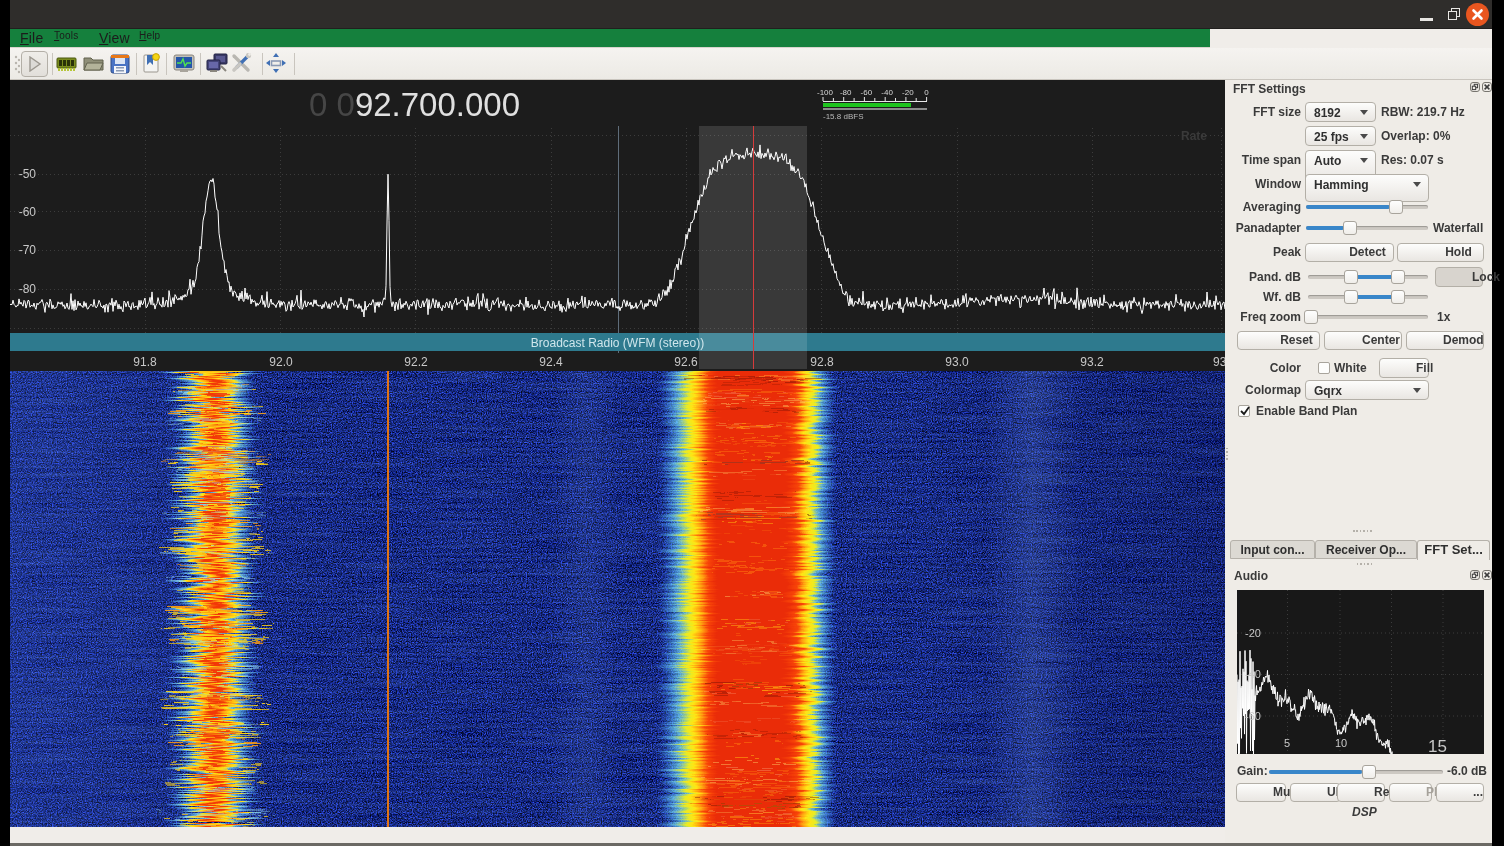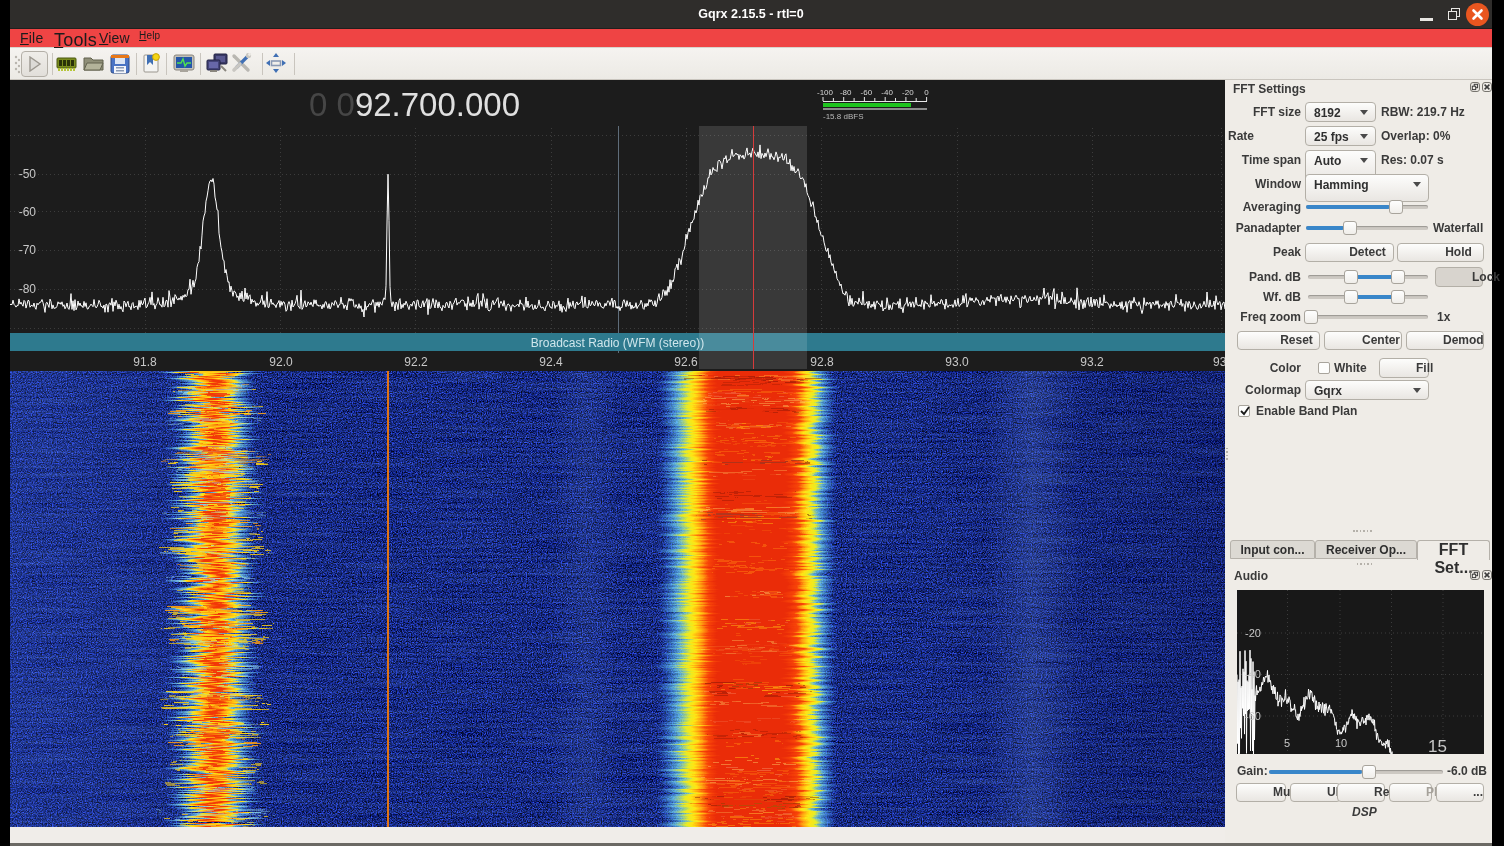--- a/index.html
+++ b/index.html
@@ -20,32 +20,31 @@
           box-shadow:inset 0 1px 1px rgba(0,0,0,0.25); }
 .gfill { position:absolute; height:4px; background:#3986c9; border-radius:2px; }
 .handle { position:absolute; width:14px; height:14px; top:-5px;
           background:linear-gradient(#fefefe,#f0eeea); border:1px solid #a8a49c; border-radius:3px; }
 </style></head>
 <body>
 
 <div class="abs" style="left:10px;top:0;width:1482px;height:843px;background:#f0ede9;"></div>
 <div class="abs" style="left:10px;top:843px;width:1482px;height:3px;background:#6b6964;"></div>
 <div class="abs" style="left:10px;top:0;width:1482px;height:29px;background:#2f2d2b;border-bottom:1px solid #211f1e;">
-<div style="position:absolute;left:0;right:0;top:7px;text-align:center;color:#fff;font-size:12.5px;font-weight:bold;">Gqrx 2.15.5 - rtl=0</div>
 <div style="position:absolute;left:1410px;top:18px;width:13px;height:2.5px;background:#e8e6e3;"></div>
 <div style="position:absolute;left:1441px;top:8px;width:9px;height:9px;border:1.5px solid #e8e6e3;background:#2f2d2b;"></div>
 <div style="position:absolute;left:1438px;top:11px;width:9px;height:9px;border:1.5px solid #e8e6e3;background:#2f2d2b;"></div>
 <div style="position:absolute;left:1456px;top:3px;width:23px;height:23px;border-radius:50%;background:#e9561f;"></div>
 <svg style="position:absolute;left:1456px;top:3px;" width="23" height="23">
       <path d="M7.5 7.5 L15.5 15.5 M15.5 7.5 L7.5 15.5" stroke="#fff" stroke-width="2.6" stroke-linecap="round"></path>
     </svg>
 </div>
-<div class="abs" style="left:10px;top:29px;width:1482px;height:19px;background:#ef4444;border-bottom:1px solid #d8d4cd;">
+<div class="abs" style="left:10px;top:29px;width:1200px;height:19px;background:#15803d;border-bottom:1px solid #d8d4cd;">
 <div style="position:absolute;left:10px;top:1px;color:#1c1c1c;font-size:14px;letter-spacing:0.2px;"><span style="text-decoration:underline">F</span>ile</div>
-<div style="position:absolute;left:44px;top:1px;color:#1c1c1c;font-size:18px;letter-spacing:0.2px;"><span style="text-decoration:underline">T</span>ools</div>
+<div style="position:absolute;left:44px;top:1px;color:#1c1c1c;font-size:10px;letter-spacing:0.2px;"><span style="text-decoration:underline">T</span>ools</div>
 <div style="position:absolute;left:89px;top:1px;color:#1c1c1c;font-size:14px;letter-spacing:0.2px;"><span style="text-decoration:underline">V</span>iew</div>
 <div style="position:absolute;left:129px;top:1px;color:#1c1c1c;font-size:10px;letter-spacing:0.2px;"><span style="text-decoration:underline">H</span>elp</div>
 </div>
 <div class="abs" style="left:10px;top:48px;width:1482px;height:32px;background:linear-gradient(#f5f3f0,#eceae5);border-bottom:1px solid #c9c5be;">
 <svg style="position:absolute;left:4px;top:6px;" width="6" height="20">
       <g fill="#b9b5ae">
         <circle cx="2" cy="3" r="1.2"></circle>
         <circle cx="5" cy="6" r="1.2"></circle>
         <circle cx="2" cy="9" r="1.2"></circle>
         <circle cx="5" cy="12" r="1.2"></circle>
@@ -530,21 +529,21 @@
       <rect x="2.3" y="4.2" width="3.4" height="3.4" fill="#efece7"></rect>
       <path d="M14.6 2.6 L19.4 7.4 M19.4 2.6 L14.6 7.4" stroke-width="1.5"></path>
     </g>
   </svg>
 <div class="plbl" style="left:1181px;top:105px;width:120px;text-align:right;">FFT size</div>
 <div class="combo" style="left:1305px;top:102px;width:71px;height:20px;">
     <span style="position:absolute;left:8px;top:3px;">8192</span>
     <span class="arr"></span>
   </div>
 <div class="plbl" style="left:1381px;top:105px;">RBW: 219.7 Hz</div>
-<div class="plbl" style="left:1181px;top:129px;width:120px;text-align:center;">Rate</div>
+<div class="plbl" style="left:1181px;top:129px;width:120px;text-align:left;">Rate</div>
 <div class="combo" style="left:1305px;top:126px;width:71px;height:20px;">
     <span style="position:absolute;left:8px;top:3px;">25 fps</span>
     <span class="arr"></span>
   </div>
 <div class="plbl" style="left:1381px;top:129px;">Overlap: 0%</div>
 <div class="plbl" style="left:1181px;top:153px;width:120px;text-align:right;">Time span</div>
 <div class="combo" style="left:1305px;top:150px;width:71px;height:32px;">
     <span style="position:absolute;left:8px;top:3px;">Auto</span>
     <span class="arr"></span>
   </div>
@@ -595,21 +594,21 @@
     <span class="arr"></span>
   </div>
 <div class="abs" style="left:1238px;top:405px;width:12px;height:12px;background:#fdfdfc;border:1px solid #a8a49c;border-radius:2px;"></div>
 <svg class="abs" style="left:1239px;top:405px;" width="12" height="12">
     <path d="M2 6 L5 9 L10 2" stroke="#1a1a1a" stroke-width="1.8" fill="none"></path>
   </svg>
 <div class="plbl" style="left:1256px;top:404px;">Enable Band Plan</div>
 <div class="abs" style="left:1353px;top:530px;width:20px;height:2px;background:repeating-linear-gradient(90deg,#b5b1aa 0 1.5px,transparent 1.5px 3.5px);"></div>
 <div class="abs" style="left:1230px;top:540px;width:85px;height:19px;background:#dcd9d3;border:1px solid #b5b1aa;border-radius:3px 3px 0 0;color:#2f2f2f;font-size:12px;font-weight:bold;text-align:center;line-height:18px;">Input con...</div>
 <div class="abs" style="left:1315px;top:540px;width:102px;height:19px;background:#dcd9d3;border:1px solid #b5b1aa;border-radius:3px 3px 0 0;color:#2f2f2f;font-size:12px;font-weight:bold;text-align:center;line-height:18px;">Receiver Op...</div>
-<div class="abs" style="left:1417px;top:540px;width:73px;height:20px;background:#efece7;border:1px solid #b5b1aa;border-bottom:none;border-radius:3px 3px 0 0;color:#2f2f2f;font-size:16px;font-weight:bold;text-align:center;line-height:18px;">FFT Set...</div>
+<div class="abs" style="left:1417px;top:540px;width:73px;height:20px;background:#efece7;border:1px solid #b5b1aa;border-bottom:none;border-radius:3px 3px 0 0;color:#2f2f2f;font-size:13px;font-weight:bold;text-align:center;line-height:18px;">FFT Set...</div>
 <div class="abs" style="left:1357px;top:563px;width:16px;height:2px;background:repeating-linear-gradient(90deg,#b5b1aa 0 1.5px,transparent 1.5px 3.5px);"></div>
 <div class="plbl" style="left:1234px;top:569px;">Audio</div>
 <svg class="abs" style="left:1470px;top:570px;" width="22" height="10">
     <g stroke="#77756f" fill="none">
       <rect x="0.5" y="0.5" width="9" height="9" rx="2.5"></rect>
       <rect x="12.5" y="0.5" width="9" height="9" rx="2.5"></rect>
     </g>
     <g stroke="#3c3c3c" fill="none">
       <rect x="4.2" y="2.3" width="3.4" height="3.4"></rect>
       <rect x="2.3" y="4.2" width="3.4" height="3.4" fill="#efece7"></rect>

